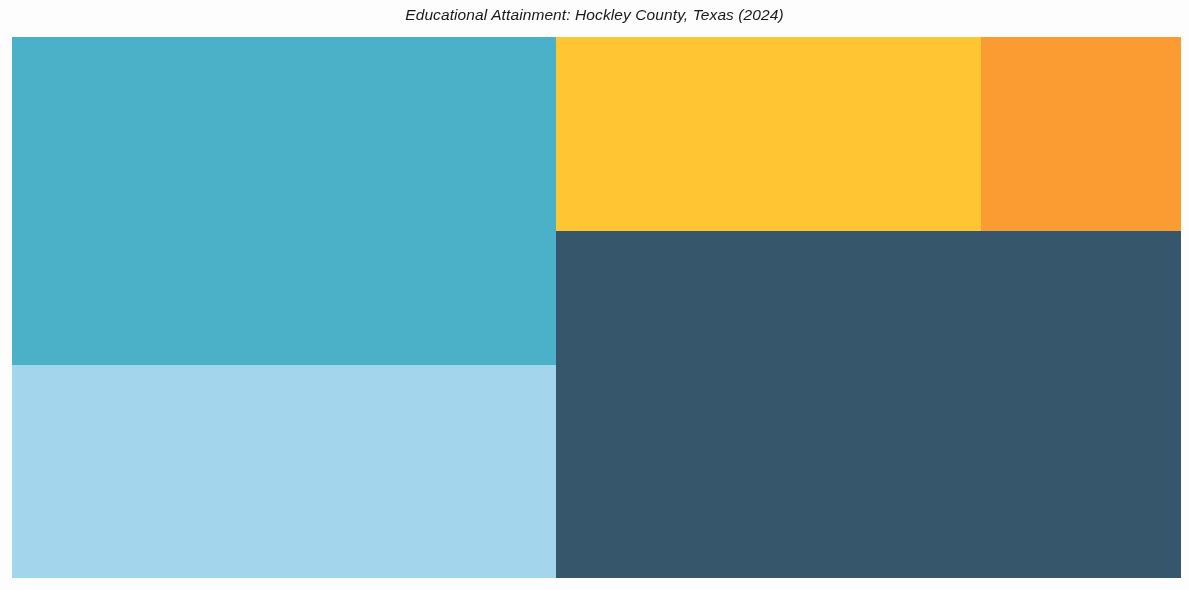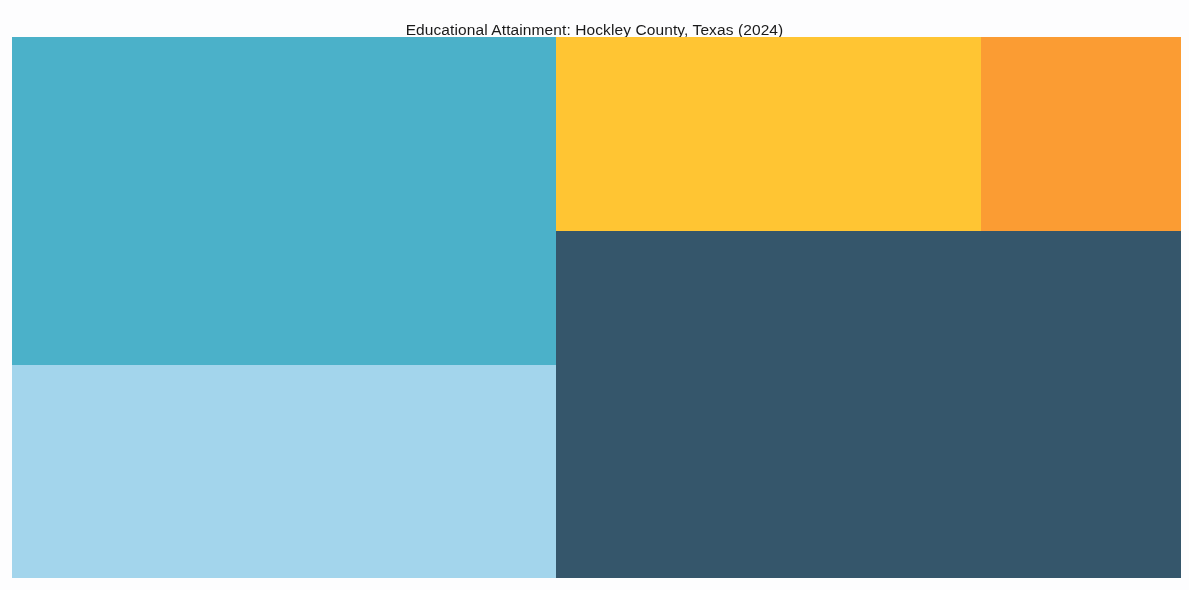--- a/index.html
+++ b/index.html
@@ -19,27 +19,28 @@
     background: #fdfdfe;
     overflow: hidden;
   }
   #chart-title {
     position: absolute;
     left: 0;
     top: 0;
     width: 1189px;
     height: 37px;
     line-height: 30px;
-    padding-top: 15px;
+    padding-top: 0;
     box-sizing: border-box;
     text-align: center;
     font-size: 15.5px;
     color: #1a1a1a;
     letter-spacing: 0.1px;
     white-space: nowrap;
+    font-style: italic;
   }
   #treemap {
     position: absolute;
     left: 12px;
     top: 37px;
     width: 1169px;
     height: 541px;
   }
   .tile {
     position: absolute;

